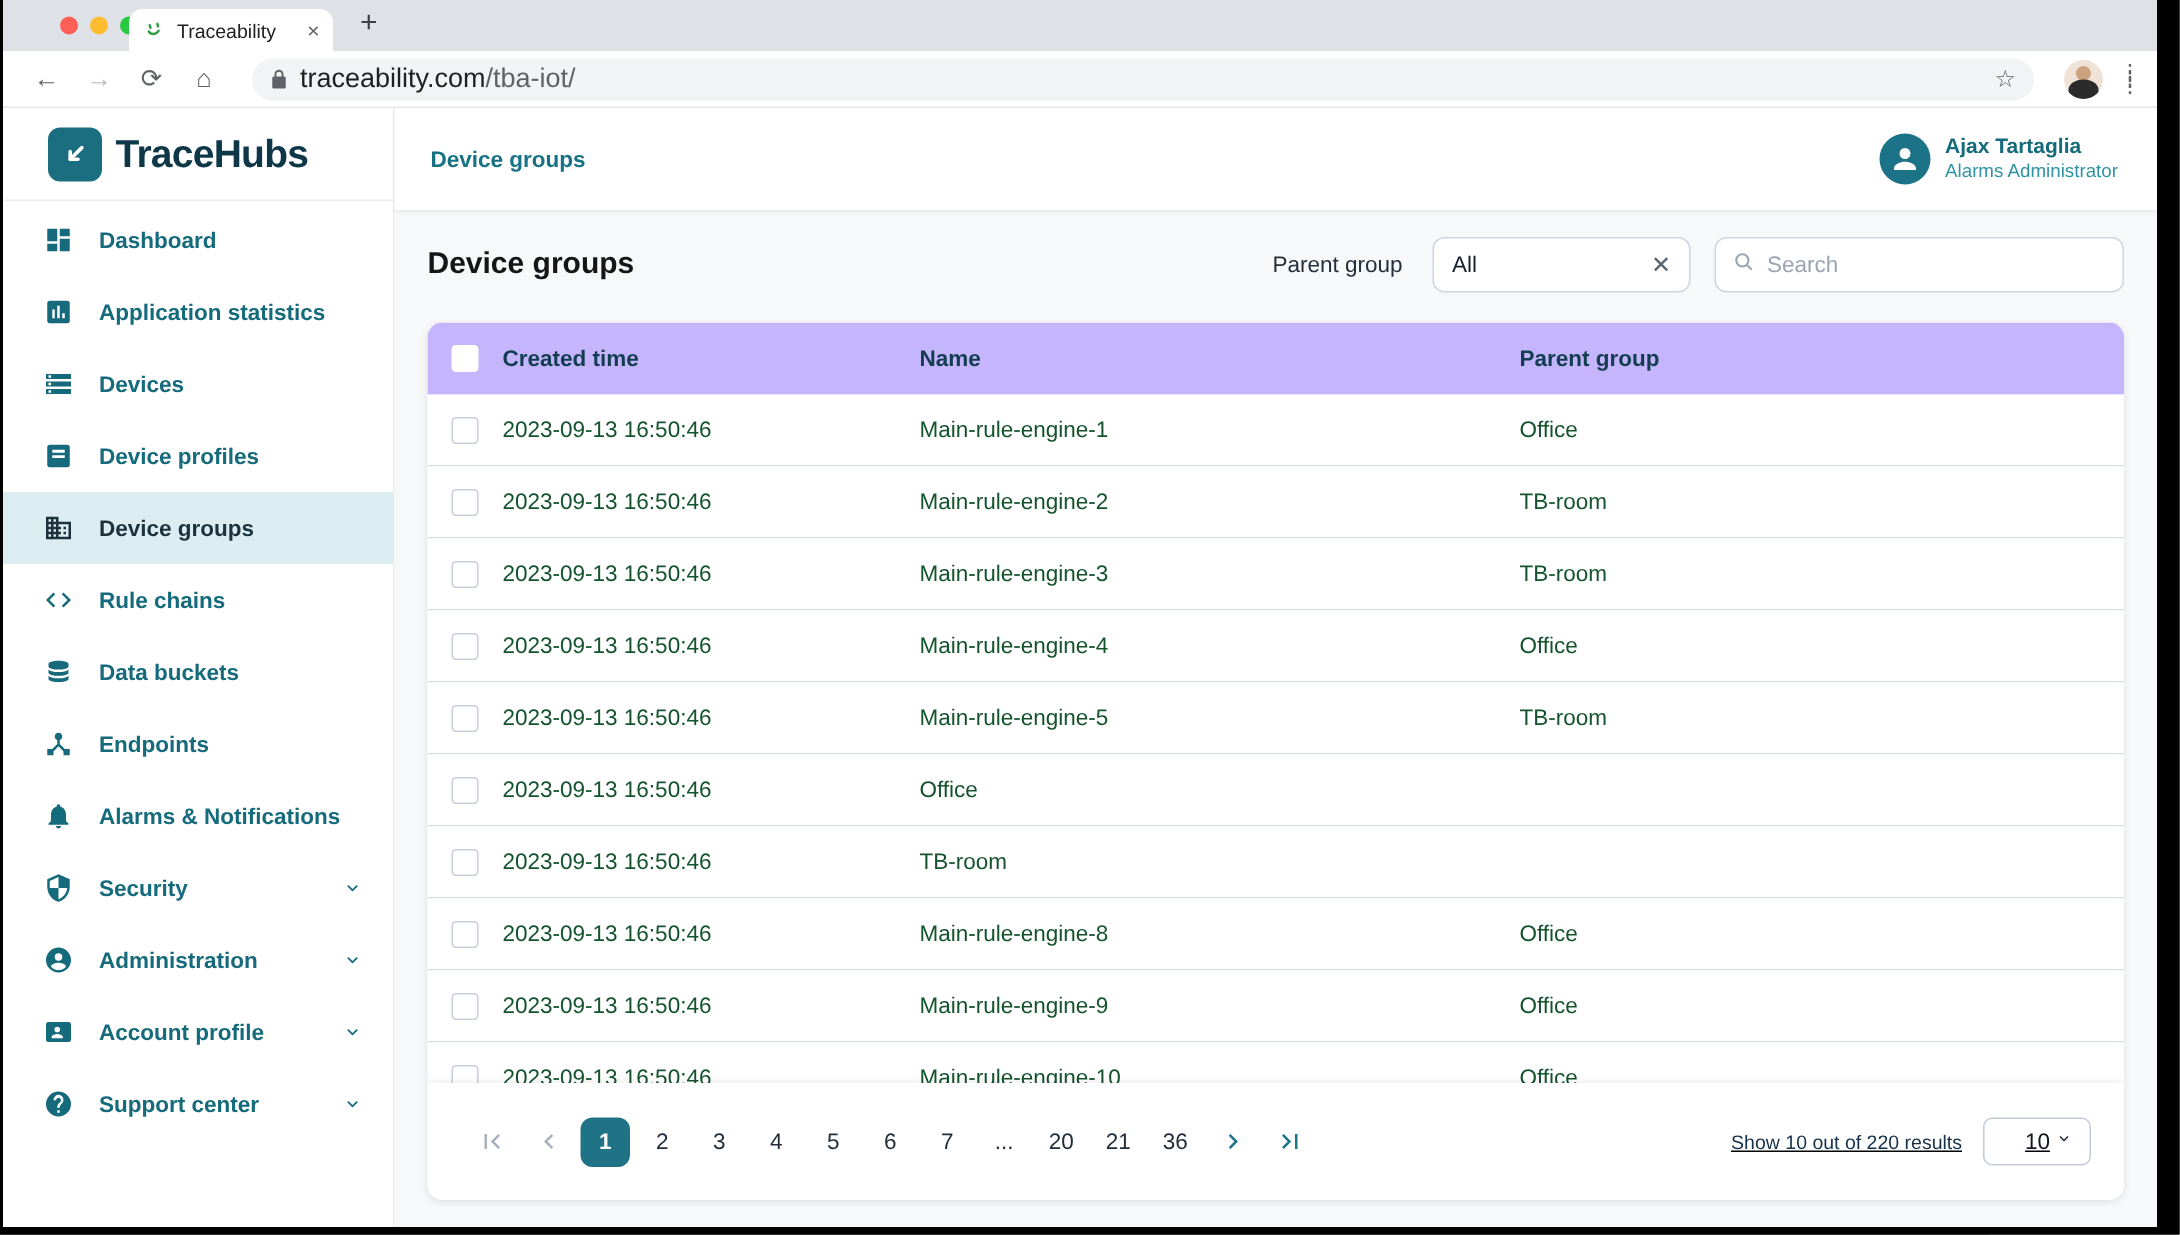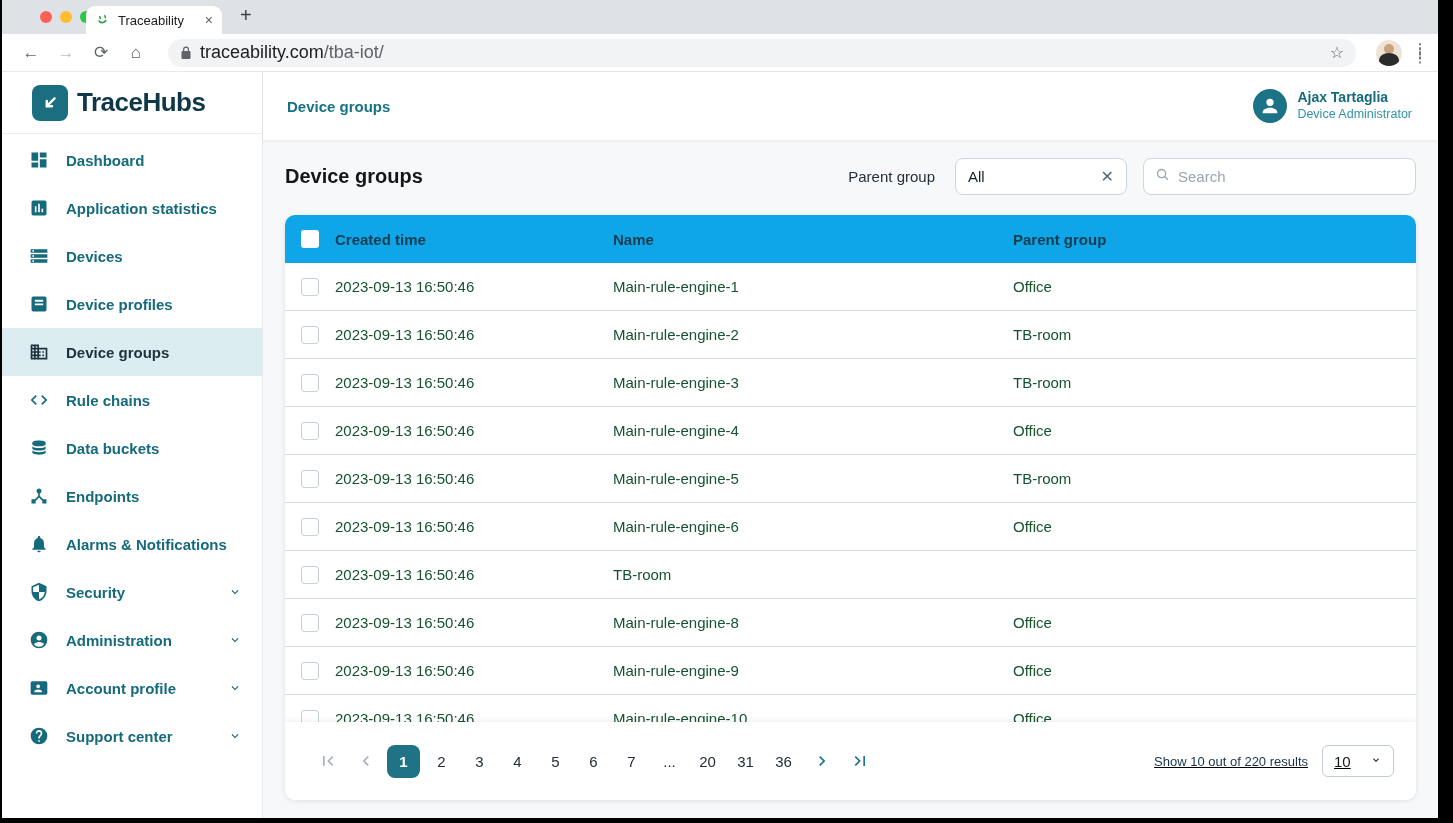--- a/index.html
+++ b/index.html
@@ -75,21 +75,21 @@
   .clear-x { font-size:16px; color:#5a6572; }
   .search-box { width:273px; height:37px; background:#fff; border:1px solid #ccd5e1; border-radius:8px;
     display:flex; align-items:center; padding:11px 11px; gap:8px; }
   .search-box svg { width:15px; height:15px; stroke:#9aa4b2; fill:none; }
   .search-input { border:none; outline:none; flex:1; font-size:15px; color:#16202a; background:transparent;
     font-family:"Liberation Sans", sans-serif; }
   .search-input::placeholder { color:#9aa4b2; }
 
   .card { margin-top:20px; background:#fff; border-radius:10px; box-shadow:0 1px 5px rgba(0,0,0,0.10);
     height:585px; display:flex; flex-direction:column; overflow:hidden; }
-  .thead { height:48px; background:#0ea5e9; display:grid; grid-template-columns:34px 278px 400px 1fr;
+  .thead { height:48px; background:#c4b5fd; display:grid; grid-template-columns:34px 278px 400px 1fr;
     align-items:center; padding-left:16px; }
   .th { font-size:15px; font-weight:bold; color:#133d50; }
   .cb { width:18px; height:18px; border-radius:3px; background:#fff; }
   .row-cb { border:1.5px solid #c6cfda; }
   .tbody { height:459px; overflow:hidden; }
   .trow { height:48px; display:grid; grid-template-columns:34px 278px 400px 1fr; align-items:center;
     padding-left:16px; border-bottom:1px solid #d9dee3; background:#fff; }
   .td { font-size:15px; color:#14532d; }
 
   .pagebar { height:78px; background:#fff; display:flex; align-items:center; justify-content:space-between;
@@ -98,21 +98,21 @@
   .pgbtn { min-width:33px; height:33px; display:flex; align-items:center; justify-content:center;
     font-size:15px; color:#222e3a; border-radius:8px; cursor:pointer; }
   .pgbtn.active { background:#207387; color:#fff; font-weight:bold; }
   .pgnav svg { width:20px; height:20px; }
   .pgnav.dim svg { fill:#a8b1bd; }
   .pgnav.on svg { fill:#1e7488; }
   .pager-right { display:flex; align-items:center; gap:14px;text-decoration:underline; }
   .results-text { font-size:13px; color:#16324a; }
   .size-select { width:72px; height:32px; border:1px solid #c2cbd8; border-radius:6px; background:#fff;
     display:flex; align-items:center; justify-content:space-between; padding:0 11px; }
-  .size-value { font-size:15px; color:#101820; }
+  .size-value { font-size:15px; color:#101820;margin-left:16px; }
   .size-select svg { width:12px; height:12px; fill:#1b2530; }
 </style>
 </head>
 <body>
 
 <div class="stage">
   <div class="browser">
 
     <div class="tabstrip">
       <div class="traffic">
@@ -317,21 +317,21 @@
         <div class="app-header">
           <span class="breadcrumb">Device groups</span>
           <div class="userchip">
             <span class="user-avatar">
               <svg viewBox="0 0 24 24">
                   <path d="M12 12a4 4 0 1 0 0-8 4 4 0 0 0 0 8zm0 2c-3.33 0-8 1.67-8 5v1h16v-1c0-3.33-4.67-5-8-5z"></path>
                 </svg>
             </span>
             <span class="user-meta">
               <span class="user-name">Ajax Tartaglia</span>
-              <span class="user-role">Device Administrator</span>
+              <span class="user-role">Alarms Administrator</span>
             </span>
           </div>
         </div>
 
         <div class="content">
 
           <div class="title-row">
             <span class="page-title">Device groups</span>
             <div class="filters">
               <span class="filter-label">Parent group</span>
@@ -387,21 +387,20 @@
               </div>
               <div class="trow">
                 <div class="cb row-cb"></div>
                 <div class="td">2023-09-13 16:50:46</div>
                 <div class="td">Main-rule-engine-5</div>
                 <div class="td">TB-room</div>
               </div>
               <div class="trow">
                 <div class="cb row-cb"></div>
                 <div class="td">2023-09-13 16:50:46</div>
-                <div class="td">Main-rule-engine-6</div>
                 <div class="td">Office</div>
               </div>
               <div class="trow">
                 <div class="cb row-cb"></div>
                 <div class="td">2023-09-13 16:50:46</div>
                 <div class="td">TB-room</div>
               </div>
               <div class="trow">
                 <div class="cb row-cb"></div>
                 <div class="td">2023-09-13 16:50:46</div>
@@ -436,21 +435,21 @@
                 </span>
                 <span class="pgbtn active">1</span>
                 <span class="pgbtn">2</span>
                 <span class="pgbtn">3</span>
                 <span class="pgbtn">4</span>
                 <span class="pgbtn">5</span>
                 <span class="pgbtn">6</span>
                 <span class="pgbtn">7</span>
                 <span class="pgbtn">...</span>
                 <span class="pgbtn">20</span>
-                <span class="pgbtn">31</span>
+                <span class="pgbtn">21</span>
                 <span class="pgbtn">36</span>
                 <span class="pgbtn pgnav on">
                   <svg viewBox="0 0 24 24">
                       <path d="M8.59 16.59 13.17 12 8.59 7.41 10 6l6 6-6 6z"></path>
                     </svg>
                 </span>
                 <span class="pgbtn pgnav on">
                   <svg viewBox="0 0 24 24">
                       <path d="M5.59 7.41 10.18 12l-4.59 4.59L7 18l6-6-6-6zM16 6h2v12h-2z"></path>
                     </svg>

